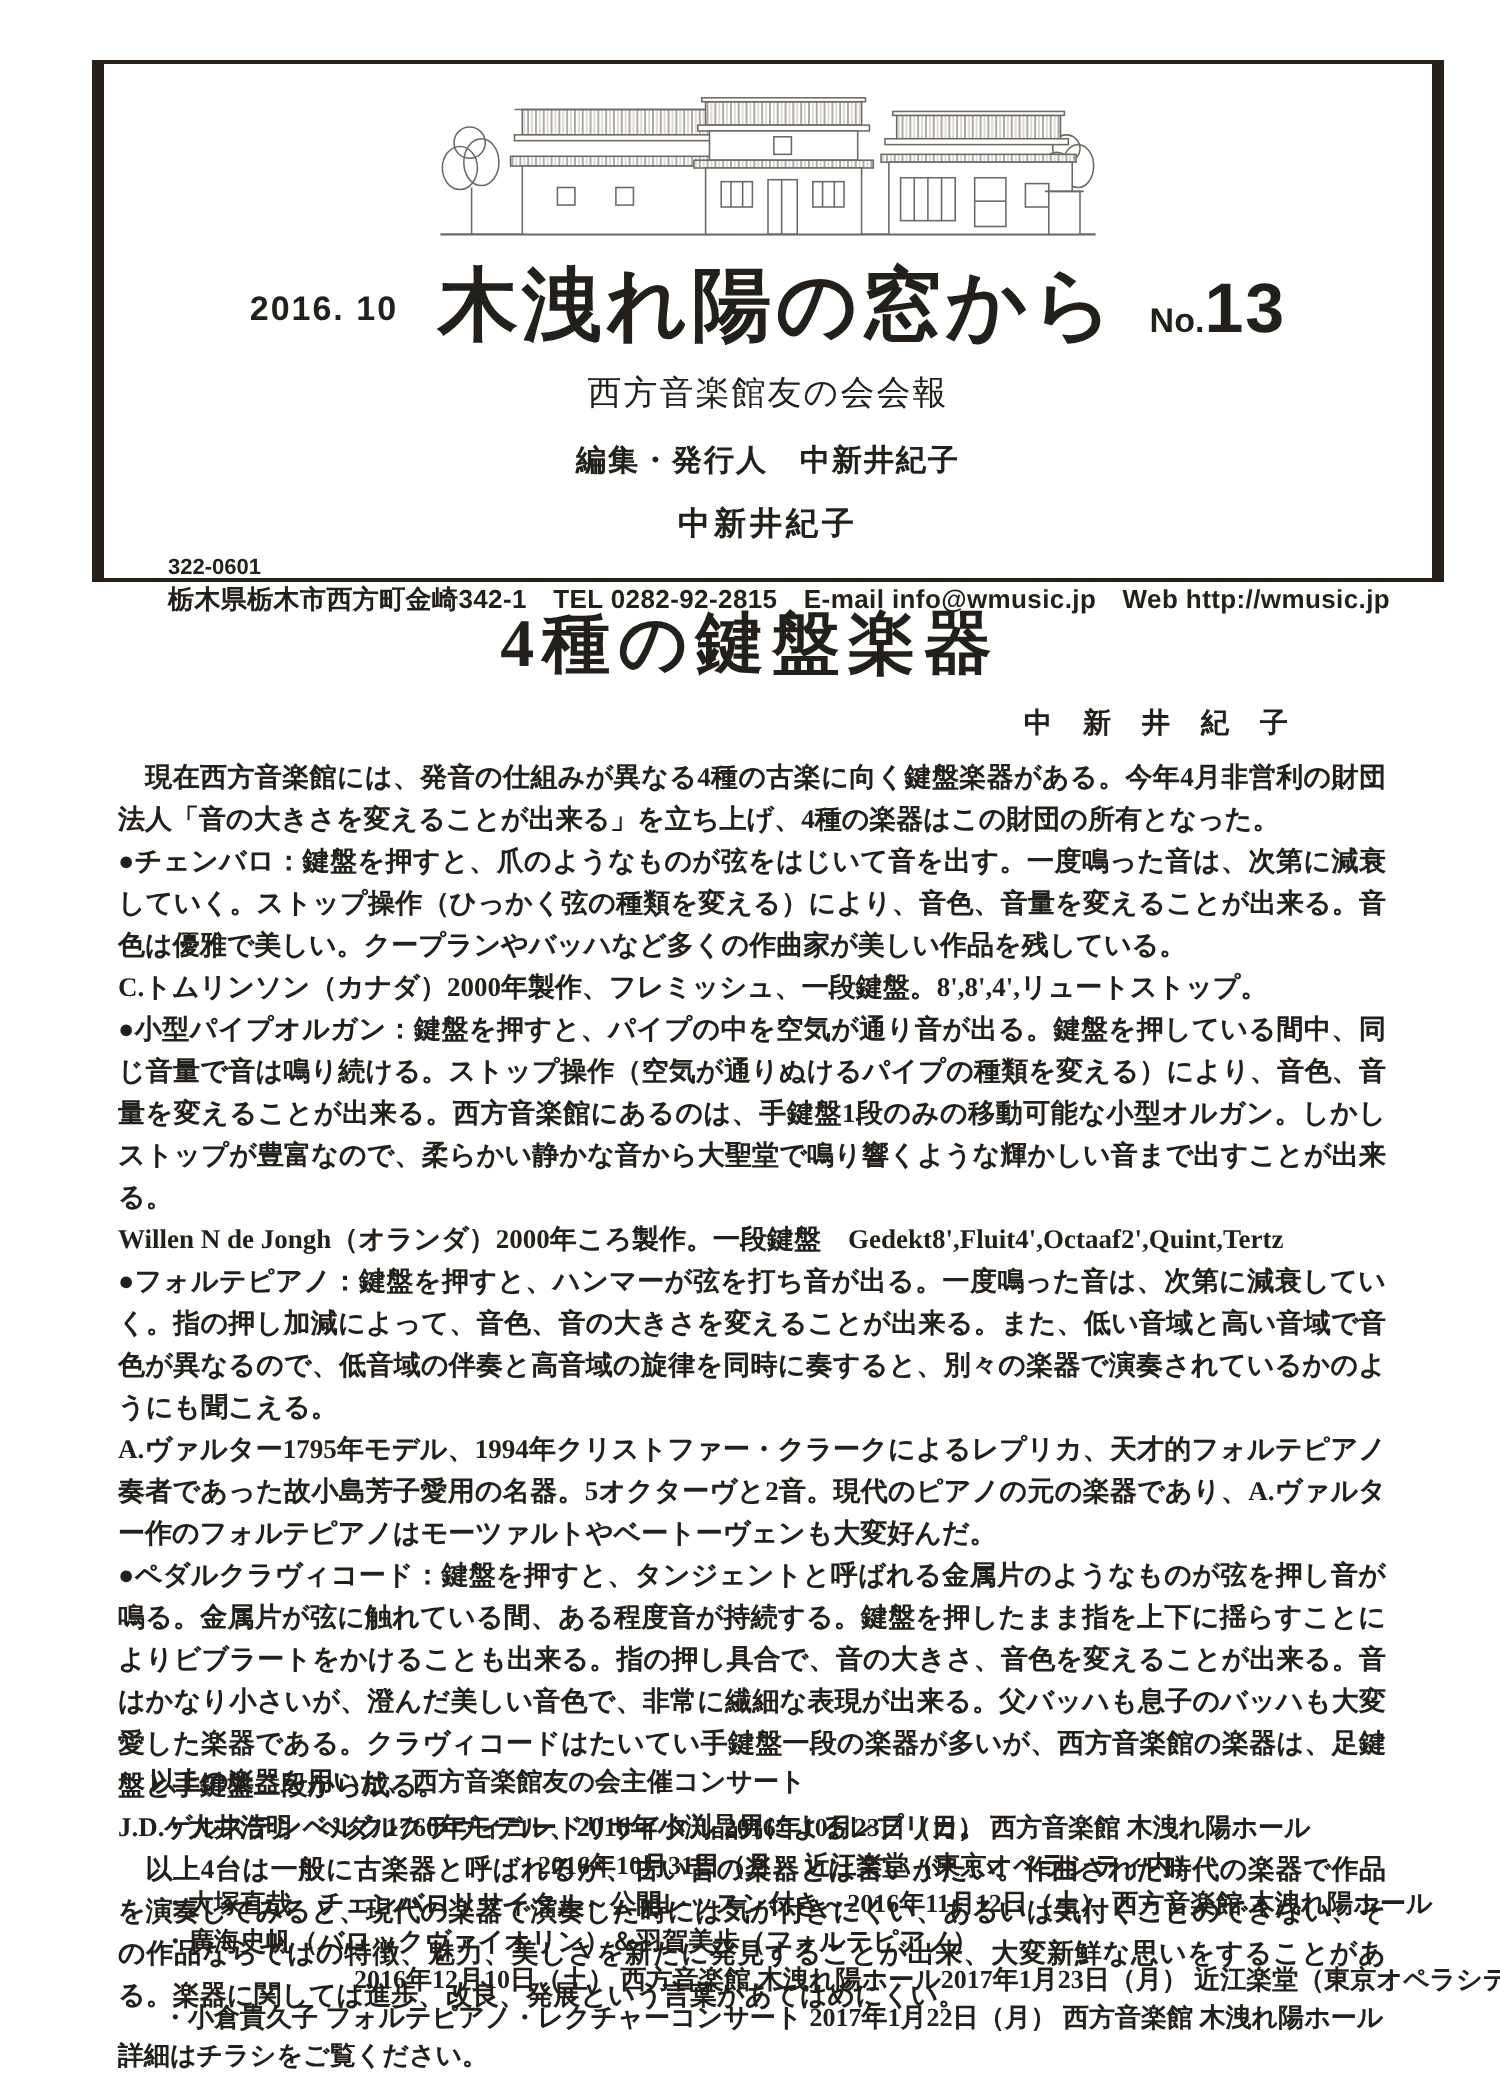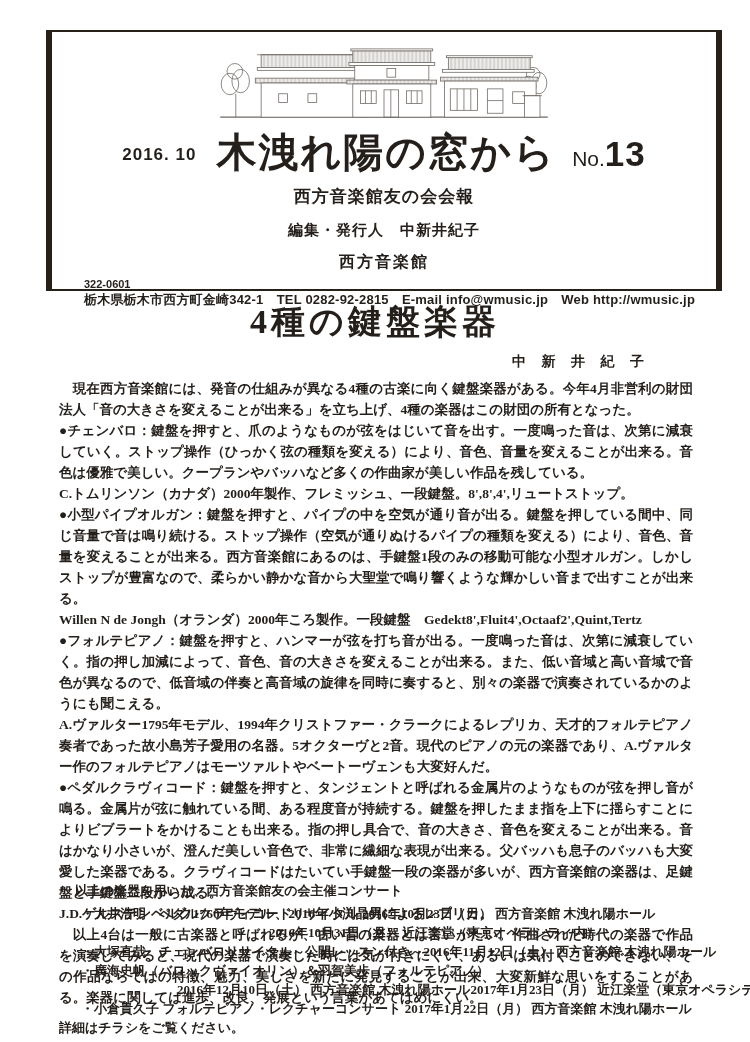--- a/index.html
+++ b/index.html
@@ -26,24 +26,24 @@
   }
   .issue-date{
     font-family:"Liberation Sans","DejaVu Sans",sans-serif;
     font-size:17px;font-weight:bold;letter-spacing:1px;margin-right:20px;
     transform:translateY(-6px);
   }
   .main-title{
     font-size:40px;font-weight:bold;letter-spacing:2px;
   }
   .issue-wrap{margin-left:16px;font-family:"Liberation Sans","DejaVu Sans",sans-serif;}
-  .issue-no-label{font-size:21px;font-weight:normal;text-align:right;}
+  .issue-no-label{font-size:17px;font-weight:bold;text-align:right;}
   .issue-number{font-size:35px;font-weight:bold;letter-spacing:1px;}
   .subtitle{
-    text-align:center;font-size:17px;font-weight:bold;margin-top:5px;letter-spacing:1px;
+    text-align:center;font-size:17px;font-weight:normal;margin-top:5px;letter-spacing:1px;
   }
   .editor-line{
     text-align:center;font-size:15px;font-weight:bold;margin-top:13px;letter-spacing:1px;
   }
   .org-name{
     text-align:center;font-family:"Liberation Sans","DejaVu Sans",sans-serif;
     font-size:16px;font-weight:bold;margin-top:12px;letter-spacing:2px;
   }
   .postal-code{
     font-family:"Liberation Sans","DejaVu Sans",sans-serif;
@@ -156,21 +156,21 @@
     </div>
 
     <div class="title-row">
       <span class="issue-date">2016. 10</span>
       <span class="main-title serif">木洩れ陽の窓から</span>
       <span class="issue-wrap"><span class="issue-no-label">No.</span><span class="issue-number">13</span></span>
     </div>
 
     <div class="subtitle serif">西方音楽館友の会会報</div>
     <div class="editor-line serif">編集・発行人　中新井紀子</div>
-    <div class="org-name">西方音楽館</div>
+    <div class="org-name">中新井紀子</div>
     <div class="postal-code">322-0601</div>
     <div class="address-line">栃木県栃木市西方町金崎342-1　TEL 0282-92-2815　E-mail  info@wmusic.jp　Web  http://wmusic.jp</div>
   </div>
 
   <h1 class="article-title serif">4種の鍵盤楽器</h1>
   <div class="article-author serif">中 新 井 紀 子</div>
 
   <div class="body-text serif">
     <p>　現在西方音楽館には、発音の仕組みが異なる4種の古楽に向く鍵盤楽器がある。今年4月非営利の財団法人「音の大きさを変えることが出来る」を立ち上げ、4種の楽器はこの財団の所有となった。</p>
     <p>●チェンバロ：鍵盤を押すと、爪のようなものが弦をはじいて音を出す。一度鳴った音は、次第に減衰していく。ストップ操作（ひっかく弦の種類を変える）により、音色、音量を変えることが出来る。音色は優雅で美しい。クープランやバッハなど多くの作曲家が美しい作品を残している。</p>

